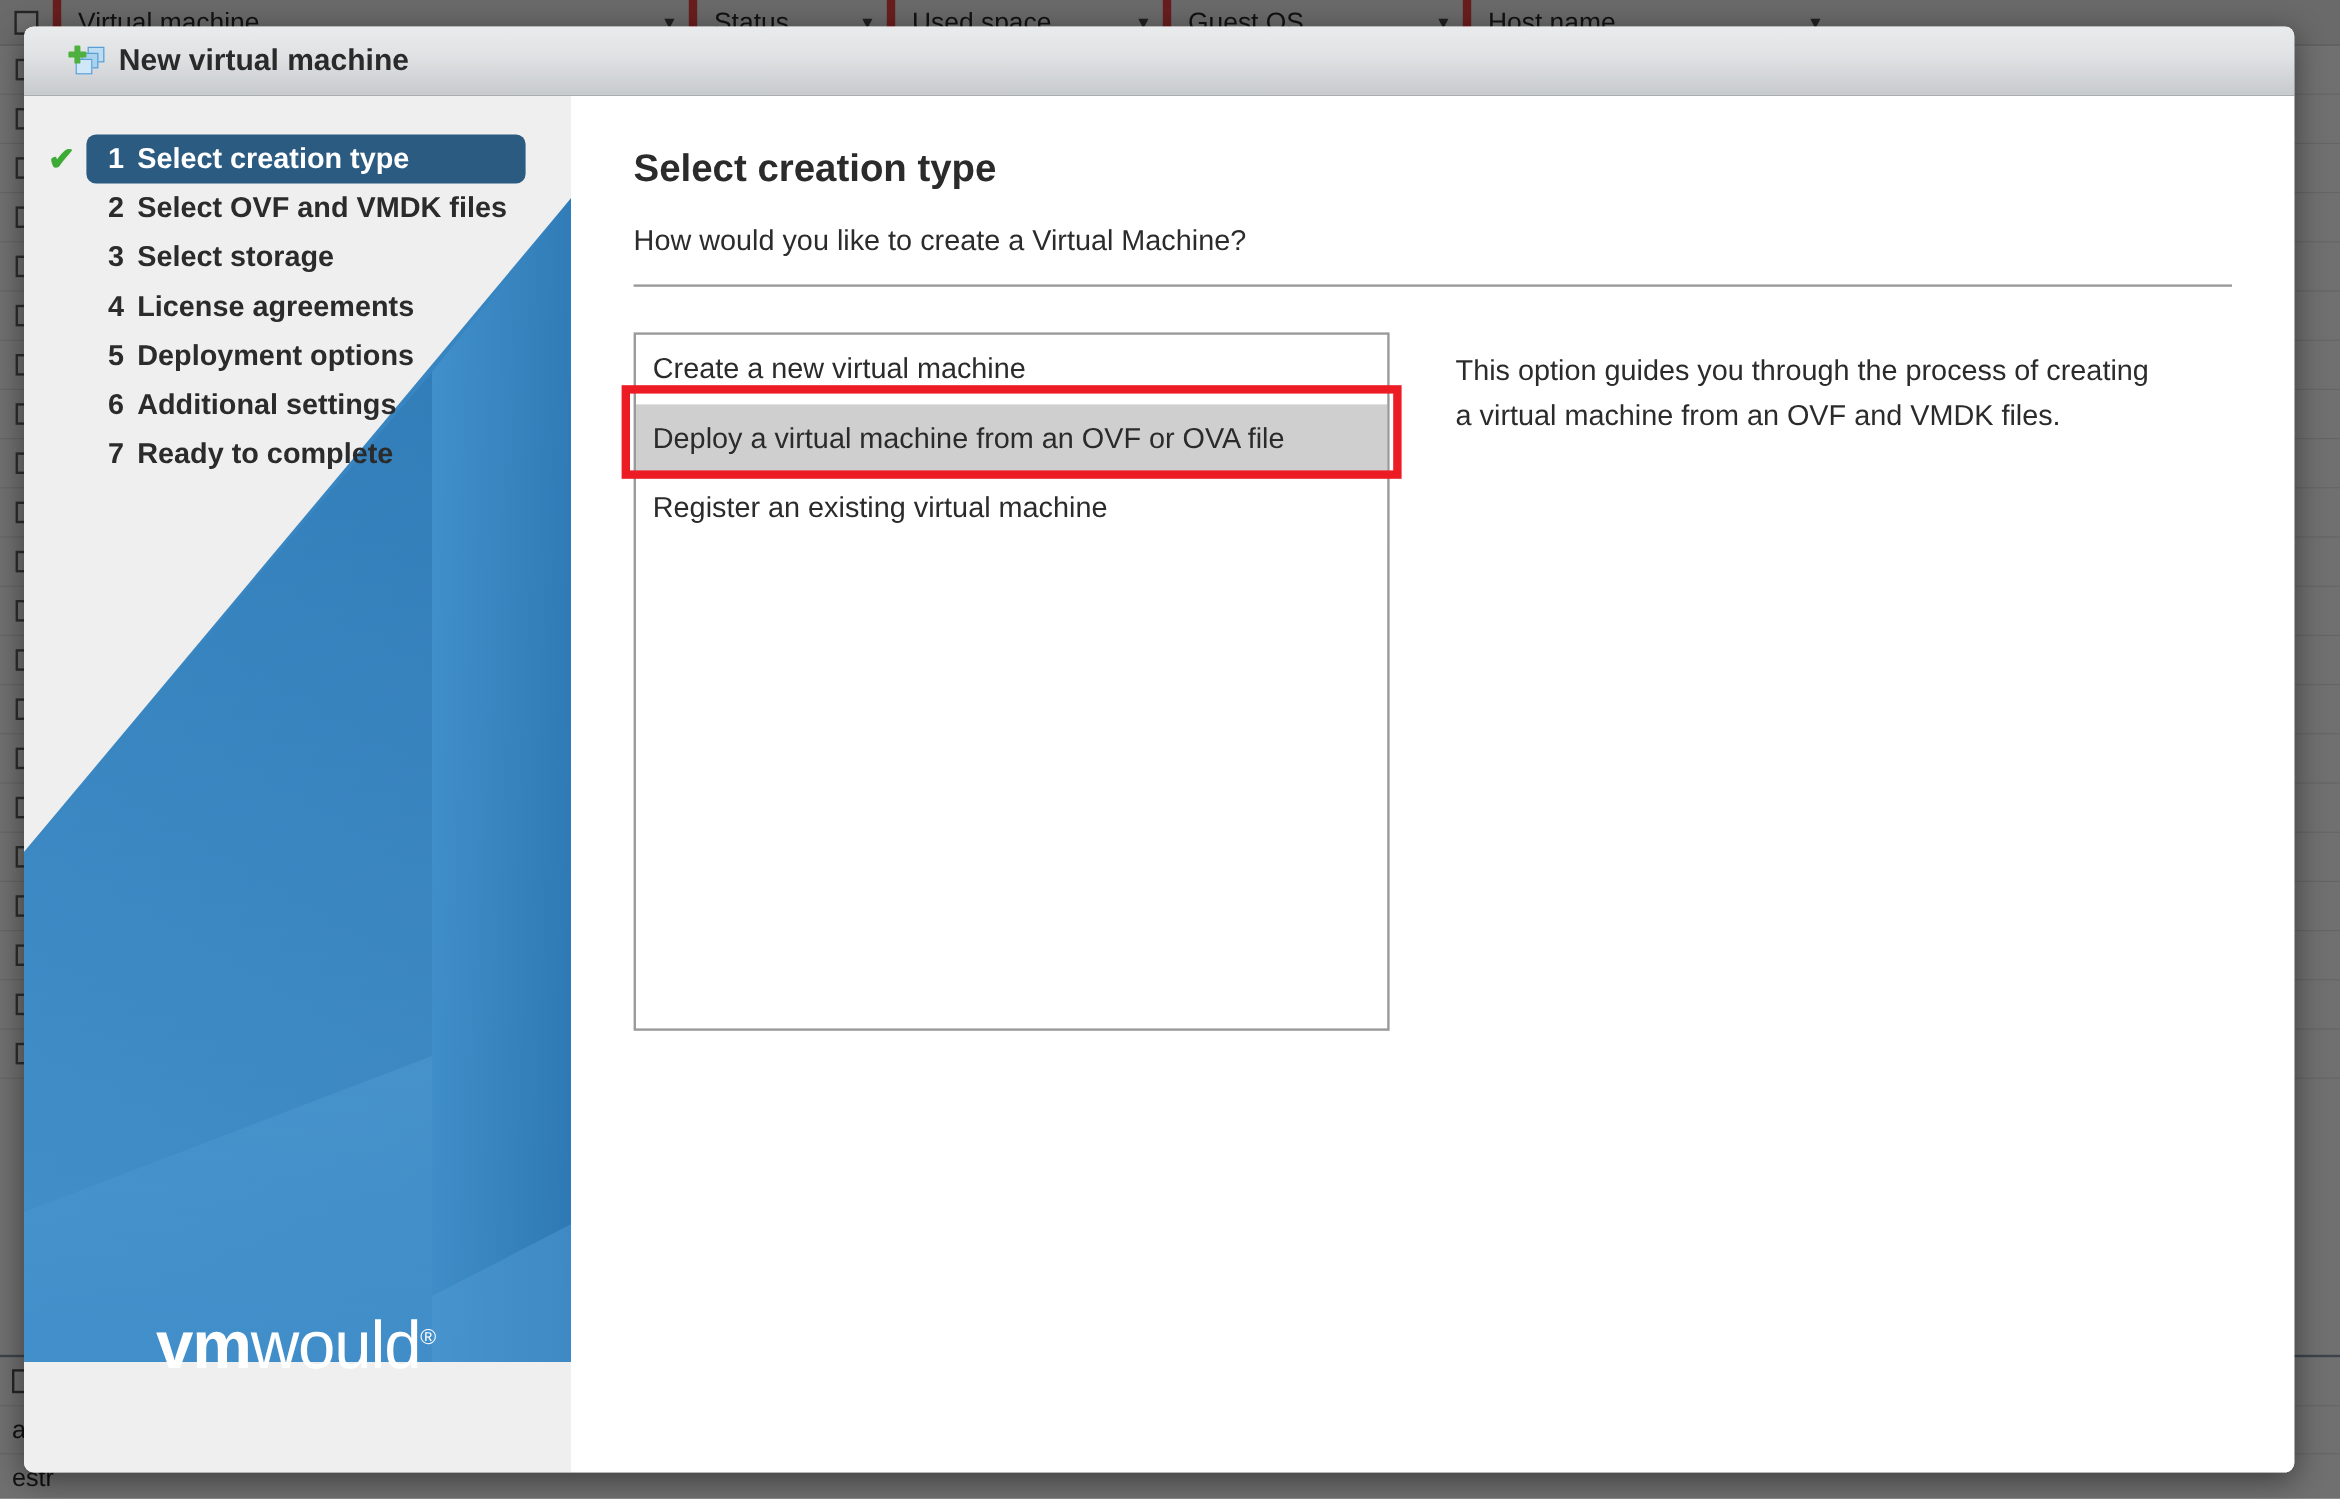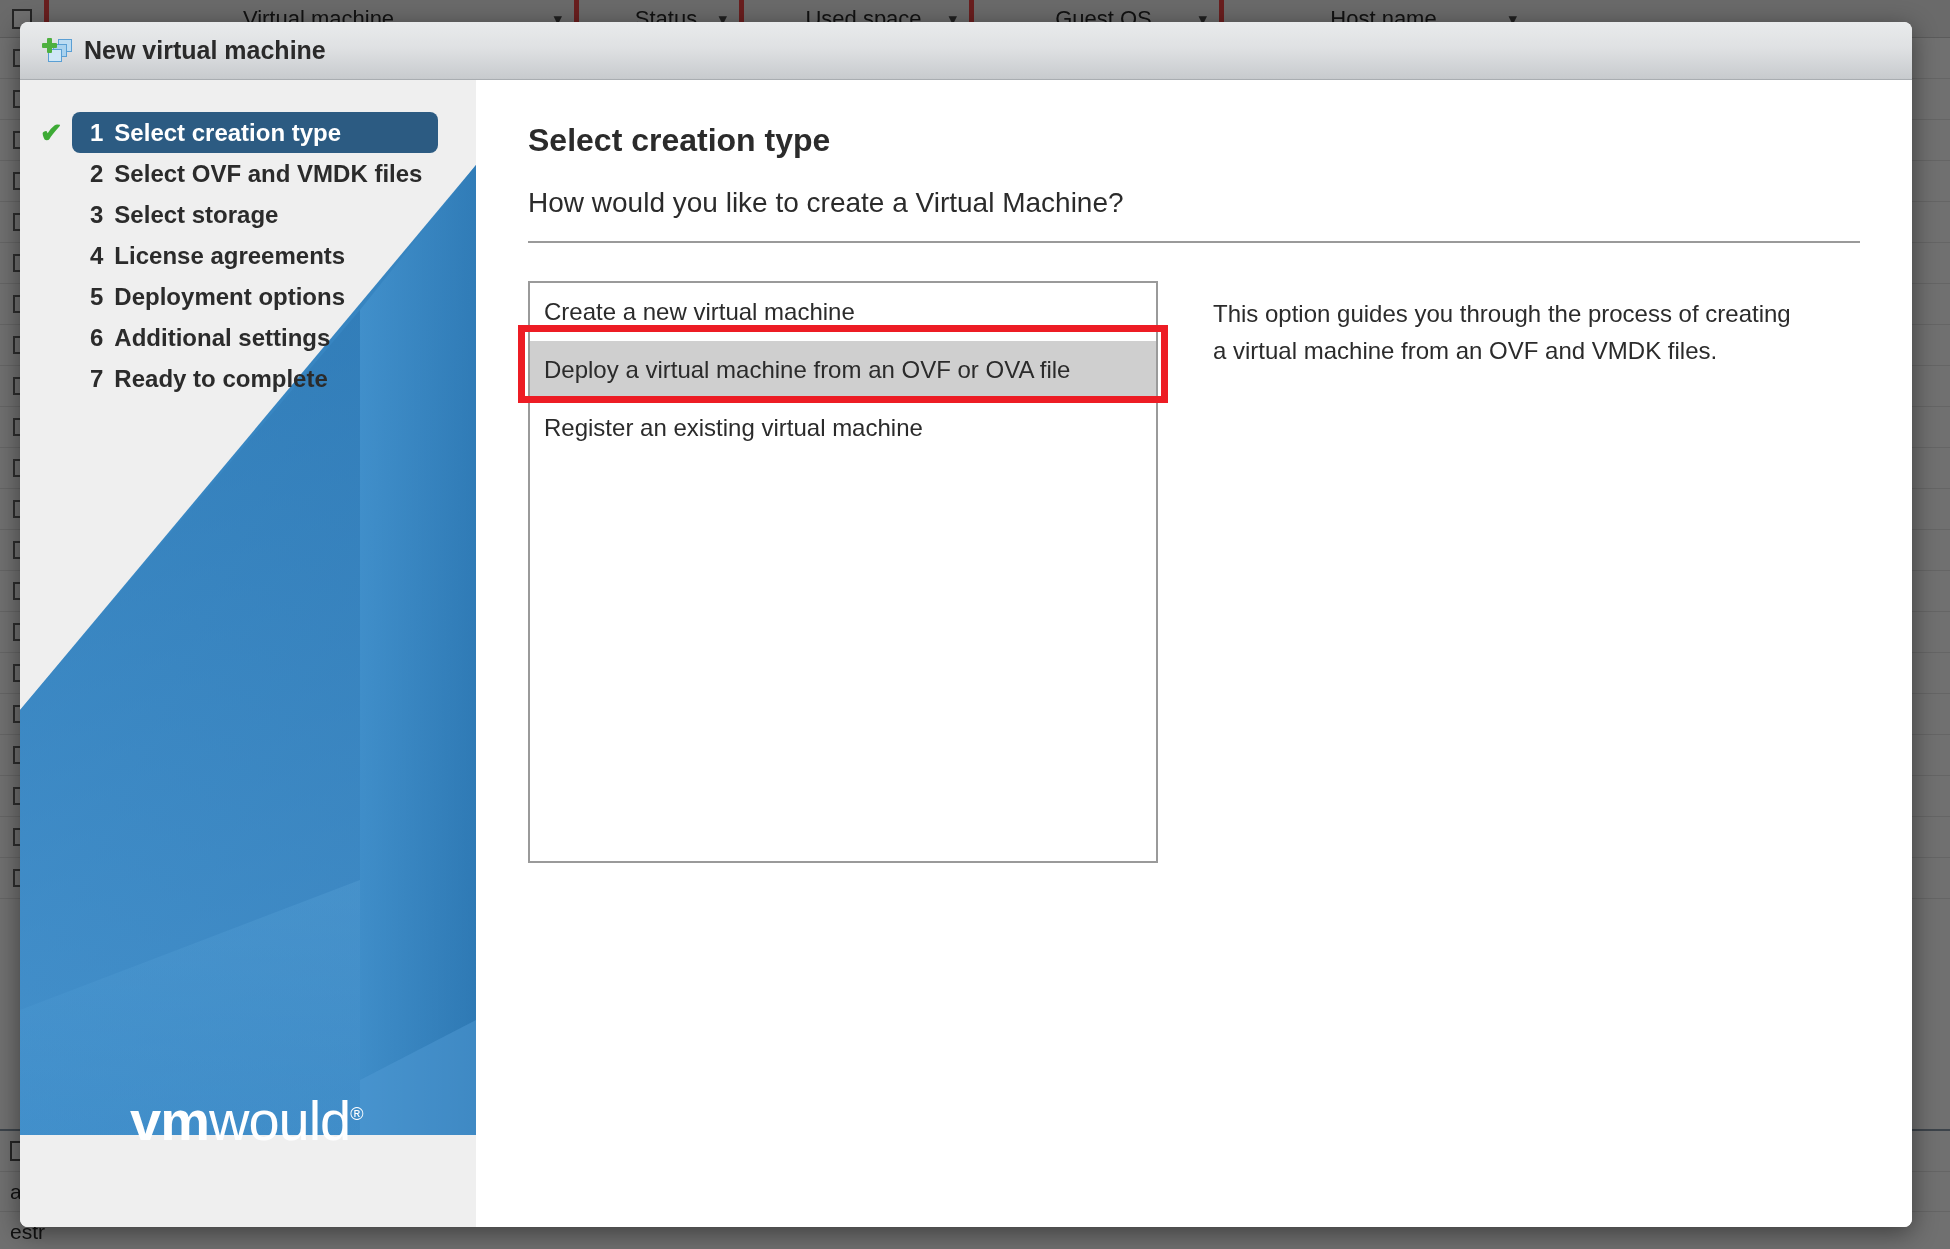--- a/index.html
+++ b/index.html
@@ -30,22 +30,22 @@
   }
   .bg-chk-box {
     width: 20px; height: 20px; border: 2px solid #555; background: #fff;
   }
   .bg-col {
     position: relative;
     height: 38px;
     display: flex; align-items: center;
     padding-left: 14px;
     font-size: 22px; color: #2a2a2a;
-    border-left: 5px solid #ef4444;
-    white-space: nowrap; overflow: hidden; justify-content: center;
+    border-left: 7px solid #ef4444;
+    white-space: nowrap; overflow: hidden;
   }
   .bg-col .chev {
     position: absolute; right: 12px; top: 50%; transform: translateY(-50%);
     font-size: 17px; color: #4a4a4a;
   }
   .bg-body { position: absolute; left: 0; top: 38px; right: 0; bottom: 120px; }
   .bg-row {
     display: flex; align-items: center;
     height: 41px;
     border-bottom: 1px solid #e6e6e6;
@@ -91,21 +91,21 @@
     box-shadow: 0 6px 26px rgba(0,0,0,0.45);
     overflow: hidden;
     display: flex; flex-direction: column;
   }
   .modal-titlebar {
     height: 58px;
     flex: 0 0 58px;
     background: linear-gradient(to bottom, #e9ebec 0%, #dfe1e3 45%, #c8cbce 99%, #bfc2c5 100%);
     border-bottom: 1px solid #a9adb1;
     display: flex; align-items: center;
-    padding-left: 22px;
+    padding-left: 37px;
     border-radius: 8px 8px 0 0;
   }
   .title-icon {
     position: relative;
     width: 30px; height: 26px;
     margin-right: 12px;
   }
   .title-icon .r1, .title-icon .r2, .title-icon .r3 {
     position: absolute; border: 1.5px solid #5a9fd4; background: #bcdcf2;
   }
@@ -185,21 +185,21 @@
     flex: 1 1 auto; background: #ffffff;
     padding: 42px 52px 0 52px;
     min-width: 0;
     position: relative;
   }
   .content-title {
     font-size: 32px; font-weight: bold; color: #2b2b2b;
     margin-bottom: 28px;
   }
   .content-sub {
-    font-size: 28px; color: #2b2b2b;
+    font-size: 24px; color: #2b2b2b;
     padding-bottom: 22px;
     border-bottom: 2px solid #9a9a9a;
     margin-bottom: 38px;
   }
   .content-cols { display: flex; align-items: flex-start; }
   .listbox-wrap {
     position: relative;
     width: 630px; flex: 0 0 630px;
   }
   .listbox {

